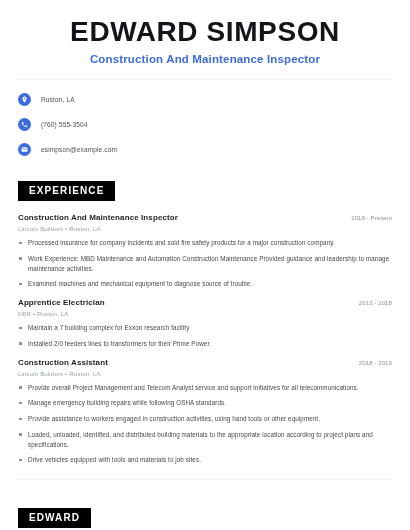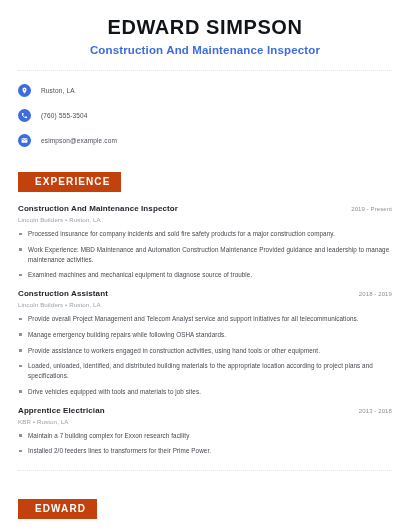--- a/index.html
+++ b/index.html
@@ -24,21 +24,21 @@
     position: relative;
   }
 
   
   .header {
     padding-top: 16px;
     text-align: center;
   }
 
   .full-name {
-    font-size: 20px;
+    font-size: 28px;
     font-weight: bold;
     letter-spacing: 0.6px;
     color: #111418;
     line-height: 1.15;
   }
 
   .job-title {
     margin-top: 5px;
     font-size: 11.5px;
     font-weight: bold;
@@ -82,26 +82,26 @@
     font-size: 6.5px;
     color: #4a4f57;
     letter-spacing: 0.15px;
   }
 
   
   .section { margin-top: 6px; }
 
   .section-badge {
     display: inline-block;
-    background: #c2410c;
+    background: #000000;
     color: #ffffff;
     font-size: 10px;
     font-weight: bold;
     letter-spacing: 1.1px;
-    padding: 5px 11px 5px 17px;
+    padding: 5px 11px 5px 11px;
     line-height: 1;
     margin-top: 14px;
   }
 
   
   .entries { margin-top: 12px; }
 
   .entry { margin-bottom: 9px; }
 
   .entry-head {
@@ -226,50 +226,50 @@
       <div class="entry">
         <div class="entry-head">
           <span class="entry-role">Construction And Maintenance Inspector</span>
           <span class="entry-dates">2019 - Present</span>
         </div>
         <div class="entry-meta">Lincoln Builders • Ruston, LA</div>
         <ul class="bullets">
           <li class="bullet">Processed insurance for company incidents and sold fire safety products for a major construction company.</li>
           <li class="bullet">Work Experience: MBD Maintenance and Automation Construction Maintenance Provided guidance and leadership to manage maintenance activities.</li>
           <li class="bullet">Examined machines and mechanical equipment to diagnose source of trouble.</li>
+        </ul>
+      </div>
+
+      <div class="entry">
+        <div class="entry-head">
+          <span class="entry-role">Apprentice Electrician</span>
+          <span class="entry-dates">2013 - 2018</span>
+        </div>
+        <div class="entry-meta">KBR • Ruston, LA</div>
+        <ul class="bullets">
+          <li class="bullet">Maintain a 7 building complex for Exxon research facility</li>
+          <li class="bullet">Installed 2/0 feeders lines to transformers for their Prime Power.</li>
         </ul>
       </div>
 
       <div class="entry">
         <div class="entry-head">
           <span class="entry-role">Construction Assistant</span>
           <span class="entry-dates">2018 - 2019</span>
         </div>
         <div class="entry-meta">Lincoln Builders • Ruston, LA</div>
         <ul class="bullets">
           <li class="bullet">Provide overall Project Management and Telecom Analyst service and support initiatives for all telecommunications.</li>
           <li class="bullet">Manage emergency building repairs while following OSHA standards.</li>
           <li class="bullet">Provide assistance to workers engaged in construction activities, using hand tools or other equipment.</li>
           <li class="bullet">Loaded, unloaded, identified, and distributed building materials to the appropriate location according to project plans and specifications.</li>
           <li class="bullet">Drive vehicles equipped with tools and materials to job sites.</li>
         </ul>
       </div>
 
-      <div class="entry">
-        <div class="entry-head">
-          <span class="entry-role">Apprentice Electrician</span>
-          <span class="entry-dates">2013 - 2018</span>
-        </div>
-        <div class="entry-meta">KBR • Ruston, LA</div>
-        <ul class="bullets">
-          <li class="bullet">Maintain a 7 building complex for Exxon research facility</li>
-          <li class="bullet">Installed 2/0 feeders lines to transformers for their Prime Power.</li>
-        </ul>
-      </div>
-
     </div>
   </div>
 
   <hr class="divider">
 
   <div class="section" style="margin-top:14px;">
     <span class="section-badge">EDWARD</span>
 
     <div class="skills-wrap">
       <span class="skill-tag">Habitat</span>

